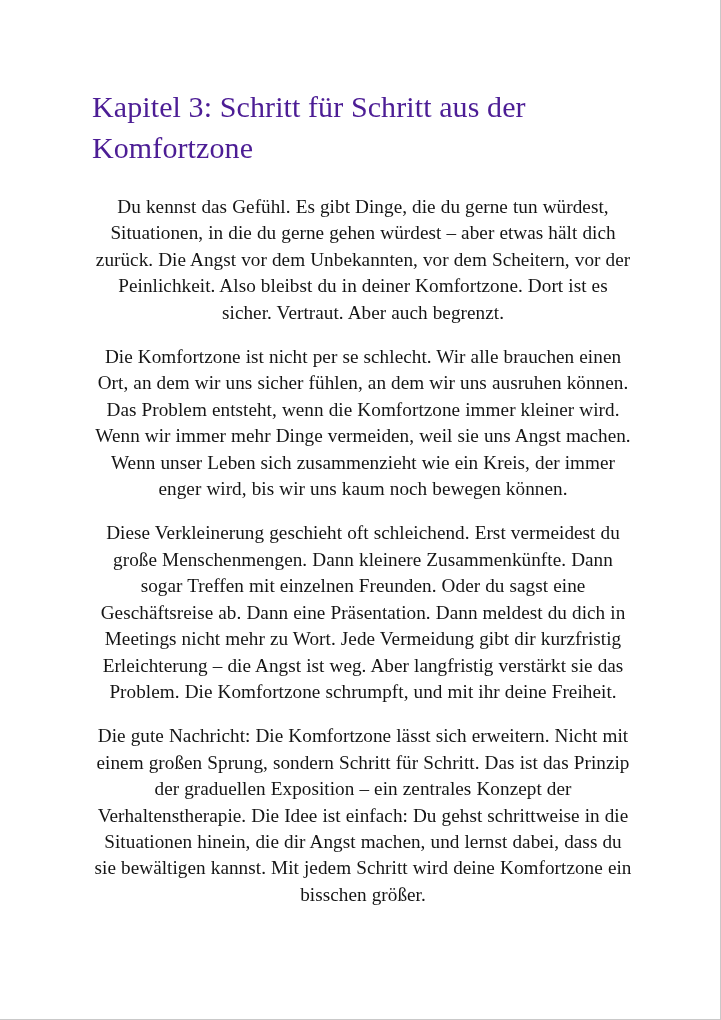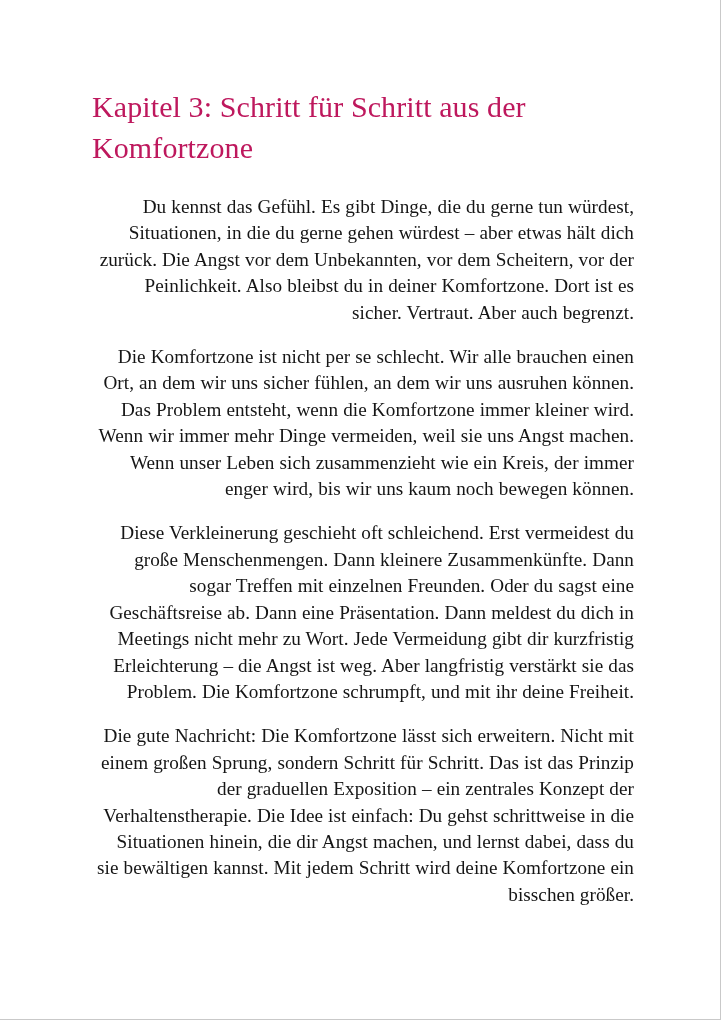--- a/index.html
+++ b/index.html
@@ -25,33 +25,33 @@
     left: 92px;
     top: 86px;
     width: 542px;
   }
 
   .chapter-title {
     font-family: "Liberation Serif", "DejaVu Serif", serif;
     font-size: 30px;
     line-height: 41px;
     font-weight: normal;
-    color: #be185d;
+    color: #4c1d95;
     margin: 0 0 26px 0;
     letter-spacing: 0.1px;
     width: 530px;
   }
 
   .body-paragraph {
     font-family: "Liberation Serif", "DejaVu Serif", serif;
     font-size: 19.2px;
     line-height: 26.4px;
     color: #151515;
     margin: 0 0 18px 0;
-    text-align: right;
+    text-align: center;
     letter-spacing: 0.05px;
     word-spacing: 0.2px;
   }
 
   .body-paragraph:last-child {
     margin-bottom: 16px;
   }
 </style>
 </head>
 <body>

